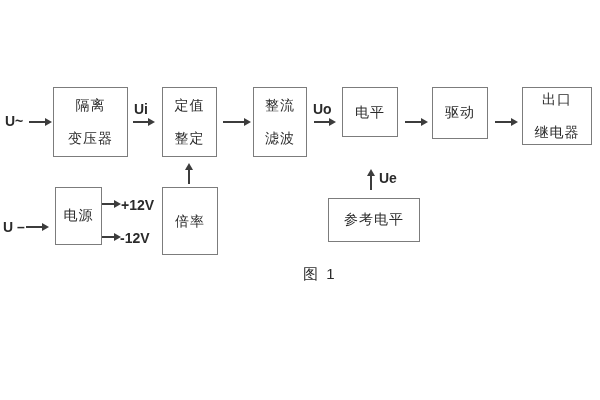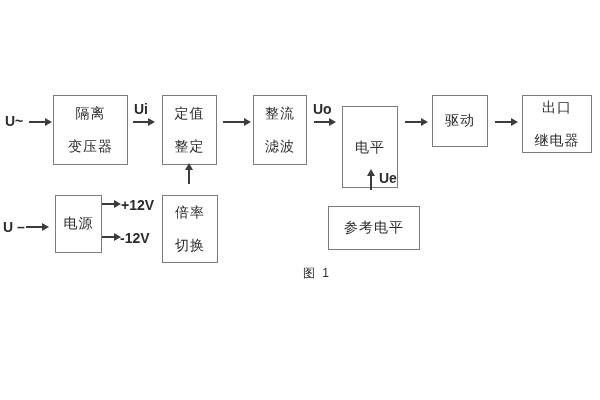--- a/index.html
+++ b/index.html
@@ -4,26 +4,26 @@
 <style>
   html,body{margin:0;padding:0;background:#fff;}
   .stage{
     position:relative;width:600px;height:400px;background:#ffffff;
     font-family:"Liberation Sans","DejaVu Sans",sans-serif;overflow:hidden;
     color:#2b2b2b;
   }
   .box{
     position:absolute;border:1.5px solid #7c7c7c;background:#ffffff;
     display:flex;flex-direction:column;align-items:center;justify-content:center;
-    font-size:14px;letter-spacing:1px;box-sizing:border-box;margin-top:8px;
+    font-size:14px;letter-spacing:1px;box-sizing:border-box;
   }
   .box span{line-height:33px;white-space:nowrap;}
   .box.single span{line-height:normal;}
   .sig{position:absolute;font-size:14px;font-weight:600;white-space:nowrap;}
-  .cap{position:absolute;font-size:12px;letter-spacing:2px;white-space:nowrap;}
+  .cap{position:absolute;font-size:15px;letter-spacing:2px;white-space:nowrap;}
   .ah{position:absolute;height:1.5px;background:#3c3c3c;}
   .ah::after{
     content:"";position:absolute;right:-7px;top:50%;transform:translateY(-50%);
     border-left:7px solid #3c3c3c;border-top:4px solid transparent;border-bottom:4px solid transparent;
   }
   .av{position:absolute;width:1.5px;background:#3c3c3c;}
   .av::after{
     content:"";position:absolute;top:-7px;left:50%;transform:translateX(-50%);
     border-bottom:7px solid #3c3c3c;border-left:4px solid transparent;border-right:4px solid transparent;
   }
@@ -41,40 +41,39 @@
   <div class="box" style="left:162px;top:87px;width:55px;height:70px">
     <span>定值</span>
     <span>整定</span>
   </div>
 
   <div class="box" style="left:253px;top:87px;width:54px;height:70px">
     <span>整流</span>
     <span>滤波</span>
   </div>
 
-  <div class="box" style="left:342px;top:98px;width:56px;height:82px">
+  <div class="box" style="left:342px;top:87px;width:56px;height:50px">
     <span>电平</span>
   </div>
 
   <div class="box single" style="left:432px;top:87px;width:56px;height:52px">
     <span>驱动</span>
   </div>
 
   <div class="box" style="left:522px;top:87px;width:70px;height:58px">
     <span>出口</span>
     <span>继电器</span>
   </div>
 
   <div class="box single" style="left:55px;top:187px;width:47px;height:58px">
     <span>电源</span>
   </div>
 
   <div class="box" style="left:162px;top:187px;width:56px;height:68px">
     <span>倍率</span>
-    <span>切换</span>
   </div>
 
   <div class="box single" style="left:328px;top:198px;width:92px;height:44px">
     <span>参考电平</span>
   </div>
 
   <div class="ah" style="left:29px;top:121px;width:16px"></div>
   <div class="ah" style="left:133px;top:121px;width:15px"></div>
   <div class="ah" style="left:223px;top:121px;width:21px"></div>
   <div class="ah" style="left:314px;top:121px;width:15px"></div>

